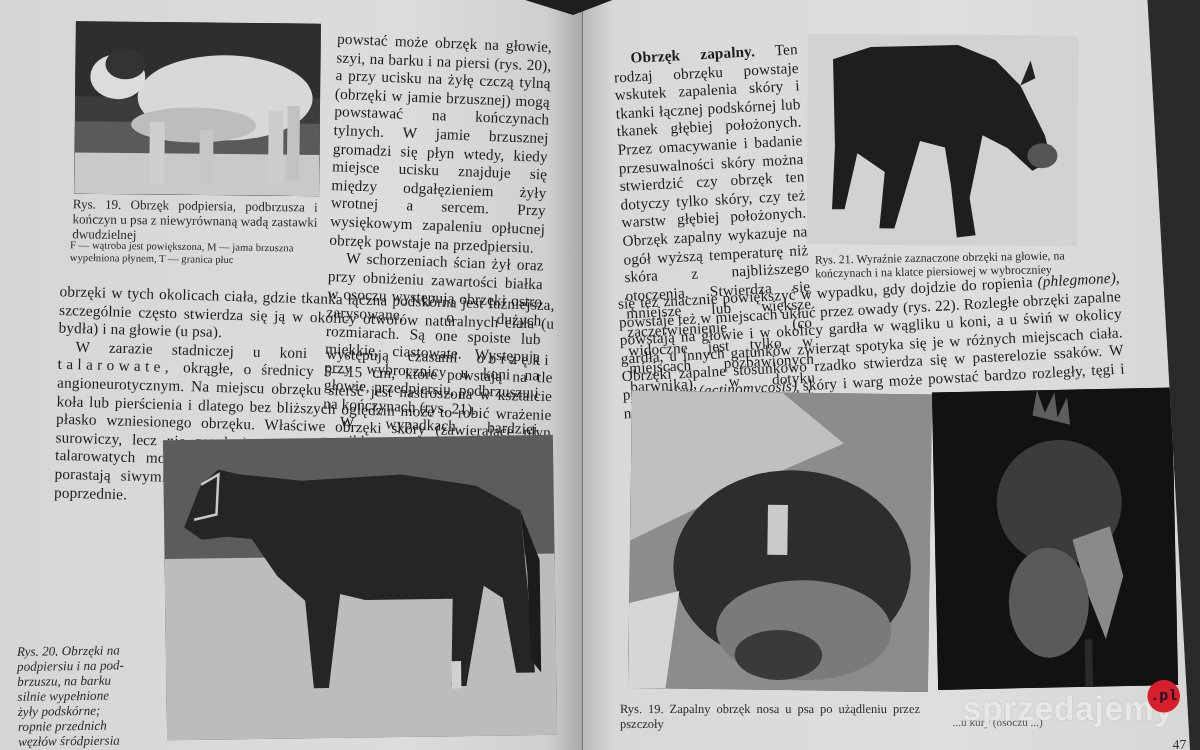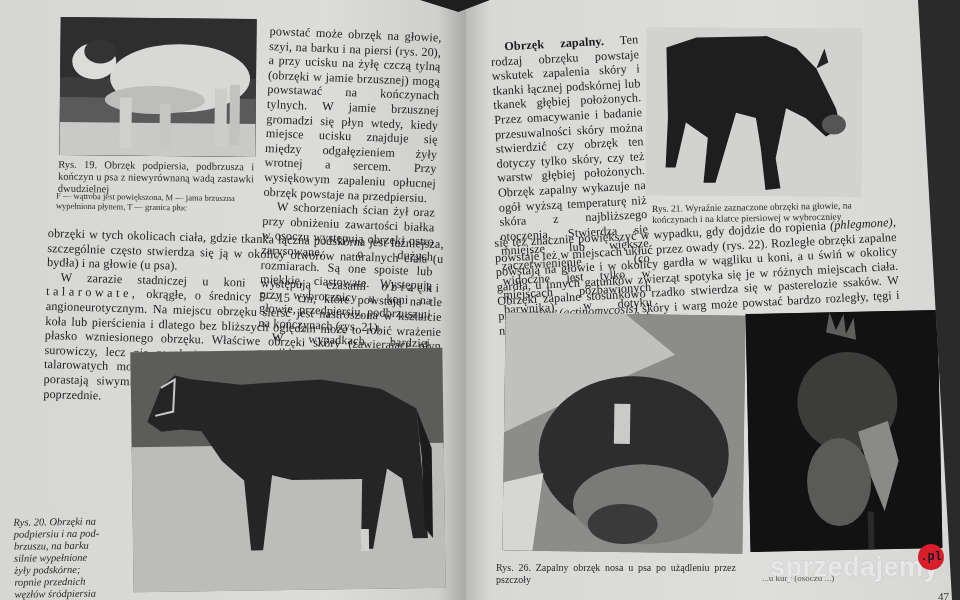--- a/index.html
+++ b/index.html
@@ -106,21 +106,21 @@
       <svg width="240" height="238" viewBox="0 0 240 238">
         <rect width="240" height="238" fill="#8c8c8a"></rect>
         <path d="M0 0 L120 0 L170 40 L60 90 L0 120 Z" fill="#c0c0be"></path>
         <ellipse cx="130" cy="140" rx="95" ry="78" fill="#2d2d2d"></ellipse>
         <ellipse cx="140" cy="190" rx="70" ry="40" fill="#7a7a78"></ellipse>
         <ellipse cx="120" cy="210" rx="35" ry="20" fill="#3a3a3a"></ellipse>
         <rect x="110" y="90" width="16" height="40" fill="#cacac8"></rect>
         <path d="M0 170 L40 160 L30 238 L0 238 Z" fill="#d6d6d4"></path>
       </svg>
     </div>
-    <div class="cap" style="left:30px;top:562px;width:240px;font-size:10px;line-height:12px;text-align:justify;">Rys. 26. Zapalny obrzęk nosa u psa po użądleniu przez pszczoły</div>
+    <div class="cap" style="left:30px;top:562px;width:240px;font-size:10px;line-height:12px;text-align:justify;">Rys. 19. Zapalny obrzęk nosa u psa po użądleniu przez pszczoły</div>
 
     <div class="photo" style="left:282px;top:312px;width:192px;height:238px;background:#111;transform:rotate(-1.2deg);">
       <svg width="192" height="238" viewBox="0 0 192 238">
         <rect width="192" height="238" fill="#121212"></rect>
         <path d="M80 20 L84 0 L90 18 L98 2 L100 22 L108 6 L110 28 Z" fill="#5e5e5c"></path>
         <ellipse cx="100" cy="90" rx="50" ry="50" fill="#3c3c3a"></ellipse>
         <path d="M110 120 L140 110 L150 150 L135 200 L120 160 Z" fill="#8a8a88"></path>
         <ellipse cx="90" cy="170" rx="32" ry="44" fill="#5a5a58"></ellipse>
         <rect x="118" y="200" width="6" height="38" fill="#2a2a2a"></rect>
       </svg>

